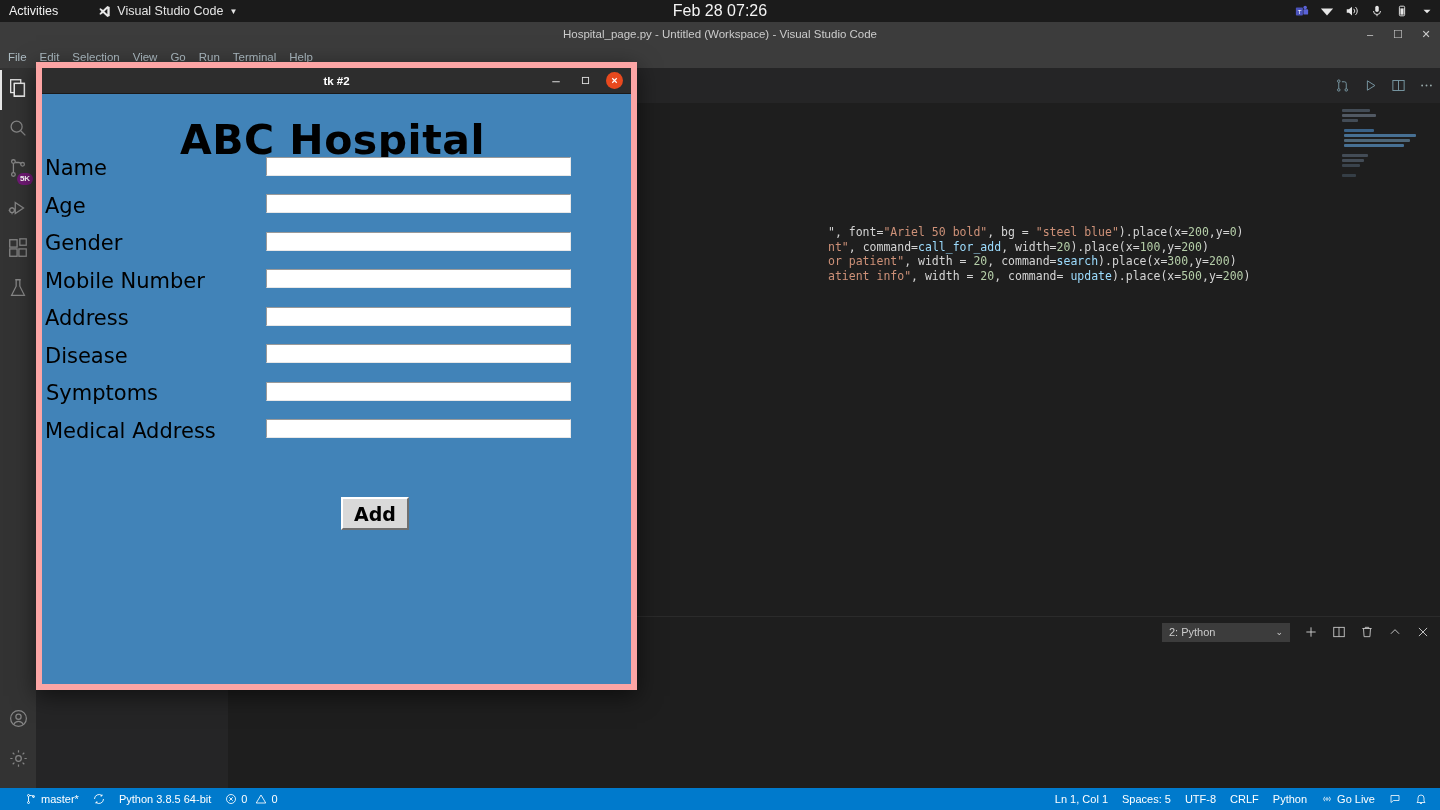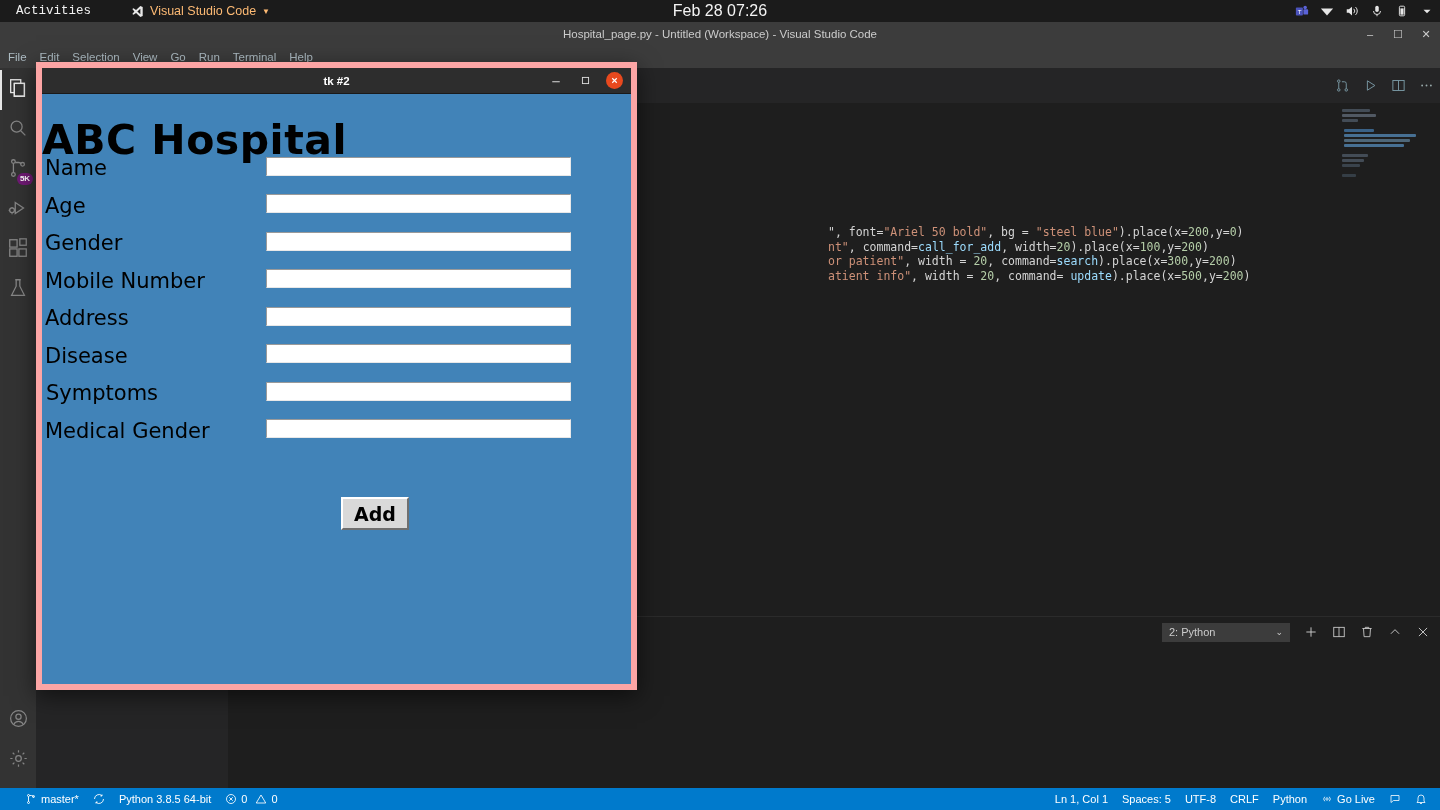--- a/index.html
+++ b/index.html
@@ -11,22 +11,22 @@
   }
   #root { position: relative; width: 1440px; height: 810px; }
 
   
   .gnome-panel {
     position: absolute; top: 0; left: 0; width: 1440px; height: 22px;
     background: #1b1b1b; color: #ffffff;
     display: flex; align-items: center;
     font-size: 12.5px;
   }
-  .gp-activities { margin-left: 16px; font-size: 12.5px; color: #f2f2f2; font-family: Liberation Mono, monospace; }
-  .gp-app { display: flex; align-items: center; gap: 6px; margin-left: 40px; color: #fdba74; }
+  .gp-activities { margin-left: 9px; font-size: 12.5px; color: #f2f2f2; }
+  .gp-app { display: flex; align-items: center; gap: 6px; margin-left: 40px; color: #e5e5e5; }
   .gp-app .vsc-glyph { display:inline-block; width: 13px; height: 13px; position: relative; }
   .gp-clock {
     position: absolute; left: 0; right: 0; text-align: center;
     font-size: 16px; color: #f4f4f4; pointer-events: none;
   }
   .gp-right {
     position: absolute; right: 6px; top: 0; height: 22px;
     display: flex; align-items: center; gap: 11px;
   }
   .gp-right .ico { width: 14px; height: 14px; display:block; }
@@ -155,21 +155,21 @@
   }
   .tk-ctrls { position: absolute; right: 8px; display: flex; align-items: center; gap: 13px; }
   .tk-btn { width: 16px; height: 16px; display: flex; align-items: center; justify-content: center; color: #e0e0e0; }
   .tk-close {
     width: 17px; height: 17px; border-radius: 50%; background: #e8491e;
     display: flex; align-items: center; justify-content: center;
     color: #ffffff; font-size: 11px; line-height: 1;
   }
   .tk-body { flex: 1; background: #4183b8; position: relative; overflow: hidden; }
   .tk-heading {
-    position: absolute; left: 0; right: 8px; top: 22px; text-align: left;
+    position: absolute; left: 0; right: 8px; top: 22px; text-align: center;
     font-size: 41px; font-weight: bold; color: #000000;
     font-family: "DejaVu Sans", sans-serif; letter-spacing: .5px;
   }
   .tk-field { position: absolute; display: flex; align-items: center; }
   .tk-label {
     font-size: 21px; font-weight: normal; color: #000000;
     font-family: "DejaVu Sans", sans-serif; white-space: nowrap; text-align: center;
   }
   .tk-entry {
     position: absolute; left: 224px; width: 305px; height: 19px;
@@ -570,20 +570,20 @@
         <span class="tk-label">Disease</span>
       </div>
       <input class="tk-entry" style="top: 250px;" value="">
 
       <div class="tk-field" style="top:287px;left:4px;">
         <span class="tk-label">Symptoms</span>
       </div>
       <input class="tk-entry" style="top: 288px;" value="">
 
       <div class="tk-field" style="top:325px;left:3px;">
-        <span class="tk-label">Medical Gender</span>
+        <span class="tk-label">Medical Address</span>
       </div>
       <input class="tk-entry" style="top: 325px;" value="">
 
       <div class="tk-addbtn">Add</div>
     </div>
   </div>
 </div>
 
 </body></html>

